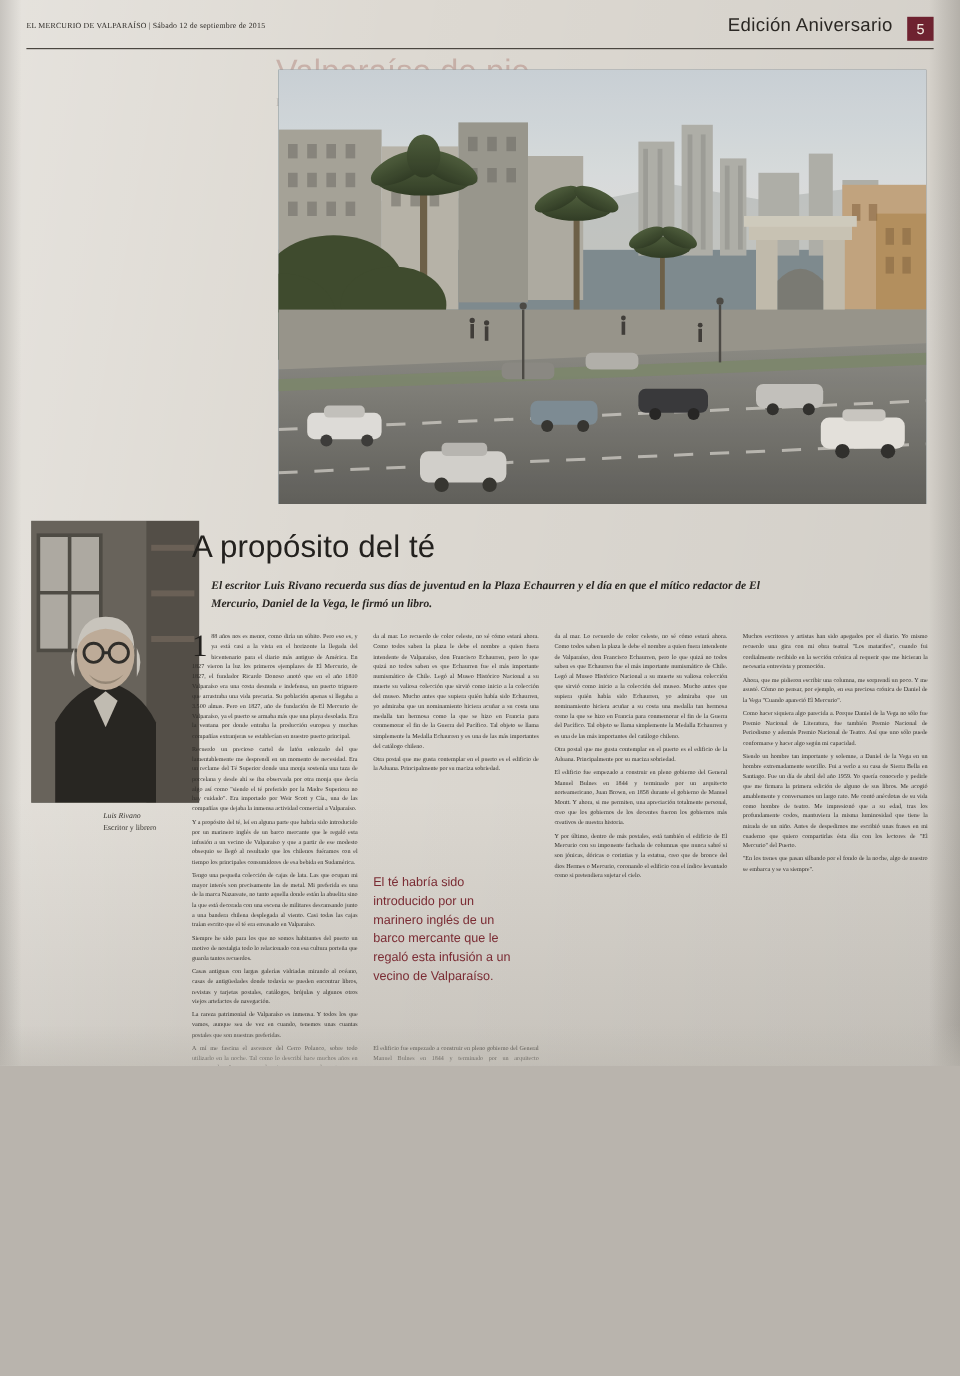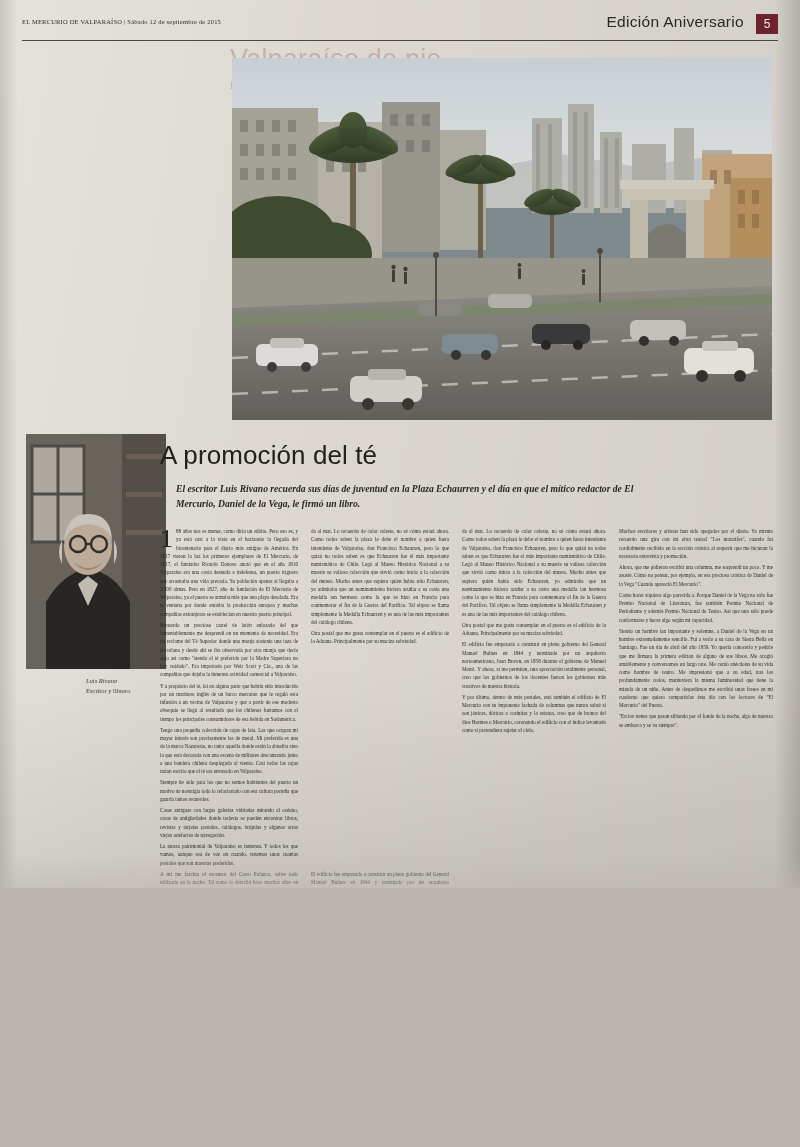--- a/index.html
+++ b/index.html
@@ -440,21 +440,21 @@
 
       <rect x="0" y="0" width="140" height="235" fill="#5d564c" opacity="0.12"></rect>
     </svg>
   </div>
 
   <div class="photo-caption">
     <div class="name">Luis Rivano</div>
     <div>Escritor y librero</div>
   </div>
 
-  <div class="headline">A promoción del té</div>
+  <div class="headline">A propósito del té</div>
   <div class="standfirst">El escritor Luis Rivano recuerda sus días de juventud en la Plaza Echaurren y el día en que el mítico redactor de El Mercurio, Daniel de la Vega, le firmó un libro.</div>
 
   <div class="col col1">
     <p>
       <span class="dropcap">1</span><span>88 años nos es menor, como diría un súbito. Pero eso es, y ya está casi a la vista en el horizonte la llegada del bicentenario para el diario más antiguo de América. En 1827 vieron la luz los primeros ejemplares de El Mercurio, de 1827, el fundador Ricardo Donoso anotó que en el año 1810 Valparaíso era una costa desnuda e indefensa, un puerto triguero que arrastraba una vida precaria. Su población apenas si llegaba a 3.500 almas. Pero en 1827, año de fundación de El Mercurio de Valparaíso, ya el puerto se armaba más que una playa desolada. Era la ventana por donde entraba la producción europea y muchas compañías extranjeras se establecían en nuestro puerto principal.</span>
     </p>
     <p>Recuerdo un precioso cartel de latón enlozado del que lamentablemente me desprendí en un momento de necesidad. Era un reclame del Té Superior donde una monja sostenía una taza de porcelana y desde ahí se iba observada por otra monja que decía algo así como "siendo el té preferido por la Madre Superiora no hay cuidado". Era importado por Weir Scott y Cía., una de las compañías que dejaba la inmensa actividad comercial a Valparaíso.</p>
     <p>Y a propósito del té, leí en alguna parte que habría sido introducido por un marinero inglés de un barco mercante que le regaló esta infusión a un vecino de Valparaíso y que a partir de ese modesto obsequio se llegó al resultado que los chilenos fuéramos con el tiempo los principales consumidores de esa bebida en Sudamérica.</p>
     <p>Tengo una pequeña colección de cajas de lata. Las que ocupan mi mayor interés son precisamente las de metal. Mi preferida es una de la marca Nazareate, no tanto aquella donde están la abuelita sino la que está decorada con una escena de militares descansando junto a una bandera chilena desplegada al viento. Casi todas las cajas traían escrito que el té era envasado en Valparaíso.</p>
     <p>Siempre he sido para los que no somos habitantes del puerto un motivo de nostalgia todo lo relacionado con esa cultura porteña que guarda tantos recuerdos.</p>
@@ -462,20 +462,21 @@
     <p>La rareza patrimonial de Valparaíso es inmensa. Y todos los que vamos, aunque sea de vez en cuando, tenemos unas cuantas postales que son nuestras preferidas.</p>
     <p>A mí me fascina el ascensor del Cerro Polanco, sobre todo utilizarlo en la noche. Tal como lo describí hace muchos años en una novela. Aunque en el mismo ascensor, los otros son funiculares. Este año se cumple el centenario del término de su construcción en año 1915.</p>
     <p>En la bohemia de mi juventud las pasé en los negocios cercanos a la Plaza Echaurren. Cuando venía ganas de estar solo, me escabullía de esos amigos y me iba sentar en uno de los bancos de la plaza, pero siempre mirando hacia el enorme edificio que le da la espalda al mar.</p>
   </div>
 
   <div class="col col2-top" style="position:absolute;">
     <p>da al mar. Lo recuerdo de color celeste, no sé cómo estará ahora. Como todos saben la plaza le debe el nombre a quien fuera intendente de Valparaíso, don Francisco Echaurren, pero lo que quizá no todos saben es que Echaurren fue el más importante numismático de Chile. Legó al Museo Histórico Nacional a su muerte su valiosa colección que sirvió como inicio a la colección del museo. Mucho antes que supiera quién había sido Echaurren, yo admiraba que un nominamiento hiciera acuñar a su costa una medalla tan hermosa como la que se hizo en Francia para conmemorar el fin de la Guerra del Pacífico. Tal objeto se llama simplemente la Medalla Echaurren y es una de las más importantes del catálogo chileno.</p>
     <p>Otra postal que me gusta contemplar en el puerto es el edificio de la Aduana. Principalmente por su maciza sobriedad.</p>
   </div>
 
+  <div class="pullquote">El té habría sido introducido por un marinero inglés de un barco mercante que le regaló esta infusión a un vecino de Valparaíso.</div>
 
   <div class="col col2-lower">
     <p>El edificio fue empezado a construir en pleno gobierno del General Manuel Bulnes en 1844 y terminado por un arquitecto norteamericano, Juan Brown, en 1858 durante el gobierno de Manuel Montt. Y ahora, si me permiten, una apreciación totalmente personal, creo que los gobiernos de los docentes fueron los gobiernos más creativos de nuestra historia.</p>
     <p>Y por último, dentro de más postales, está también el edificio de El Mercurio con su imponente fachada de columnas que nunca sabré si son jónicas, dóricas o corintias y la estatua, creo que de bronce del dios Hermes o Mercurio, coronando el edificio con el índice levantado como si pretendiera sujetar el cielo.</p>
   </div>
 
   <div class="col col3">
     <p>da al mar. Lo recuerdo de color celeste, no sé cómo estará ahora. Como todos saben la plaza le debe el nombre a quien fuera intendente de Valparaíso, don Francisco Echaurren, pero lo que quizá no todos saben es que Echaurren fue el más importante numismático de Chile. Legó al Museo Histórico Nacional a su muerte su valiosa colección que sirvió como inicio a la colección del museo. Mucho antes que supiera quién había sido Echaurren, yo admiraba que un nominamiento hiciera acuñar a su costa una medalla tan hermosa como la que se hizo en Francia para conmemorar el fin de la Guerra del Pacífico. Tal objeto se llama simplemente la Medalla Echaurren y es una de las más importantes del catálogo chileno.</p>
     <p>Otra postal que me gusta contemplar en el puerto es el edificio de la Aduana. Principalmente por su maciza sobriedad.</p>
     <p>El edificio fue empezado a construir en pleno gobierno del General Manuel Bulnes en 1844 y terminado por un arquitecto norteamericano, Juan Brown, en 1858 durante el gobierno de Manuel Montt. Y ahora, si me permiten, una apreciación totalmente personal, creo que los gobiernos de los docentes fueron los gobiernos más creativos de nuestra historia.</p>

